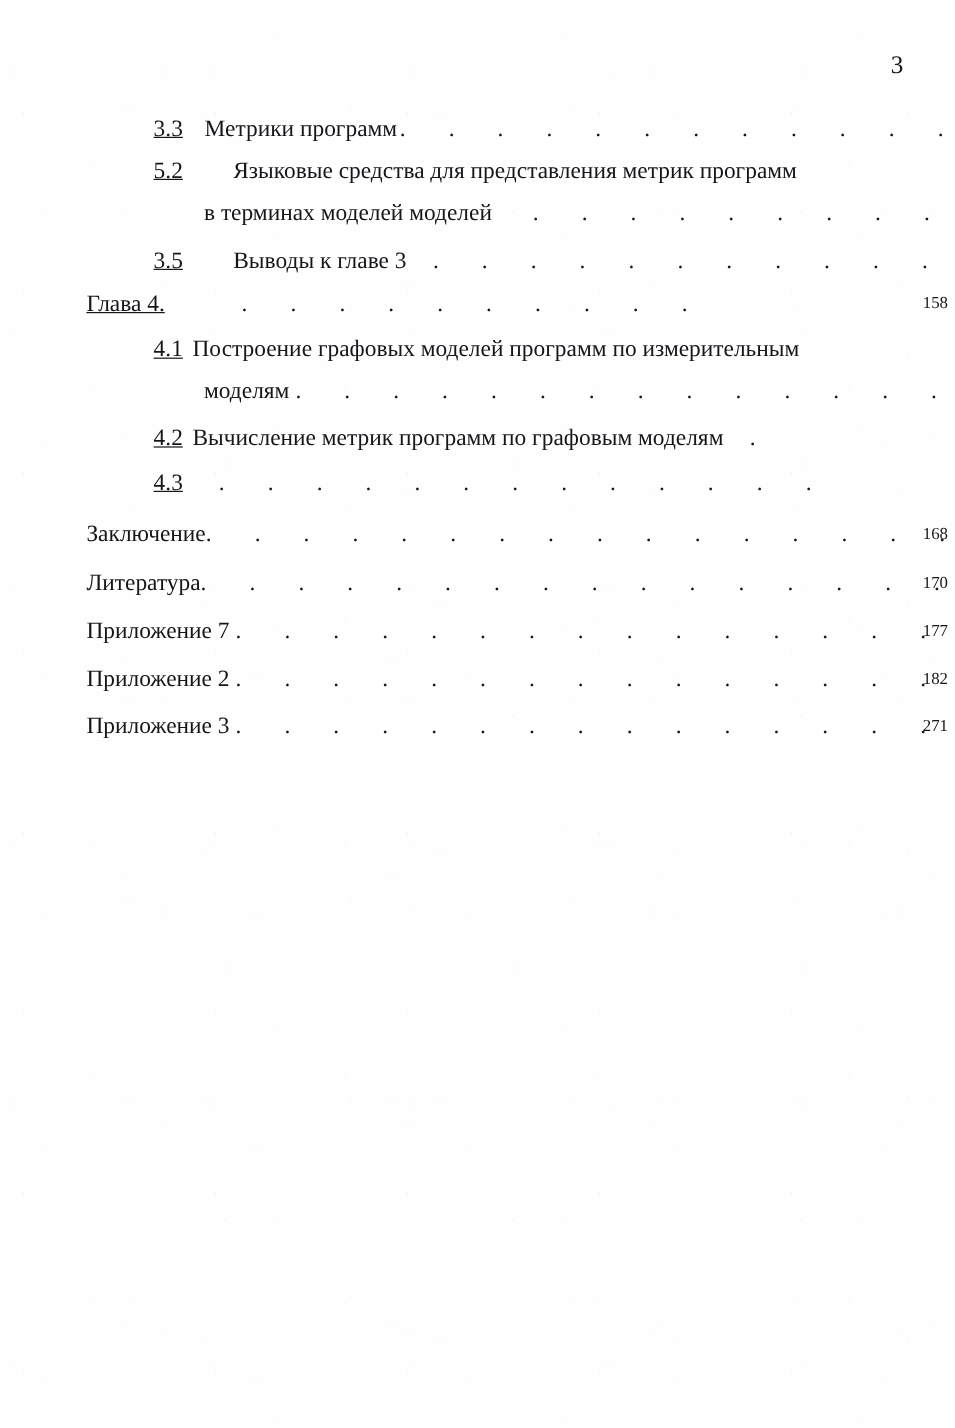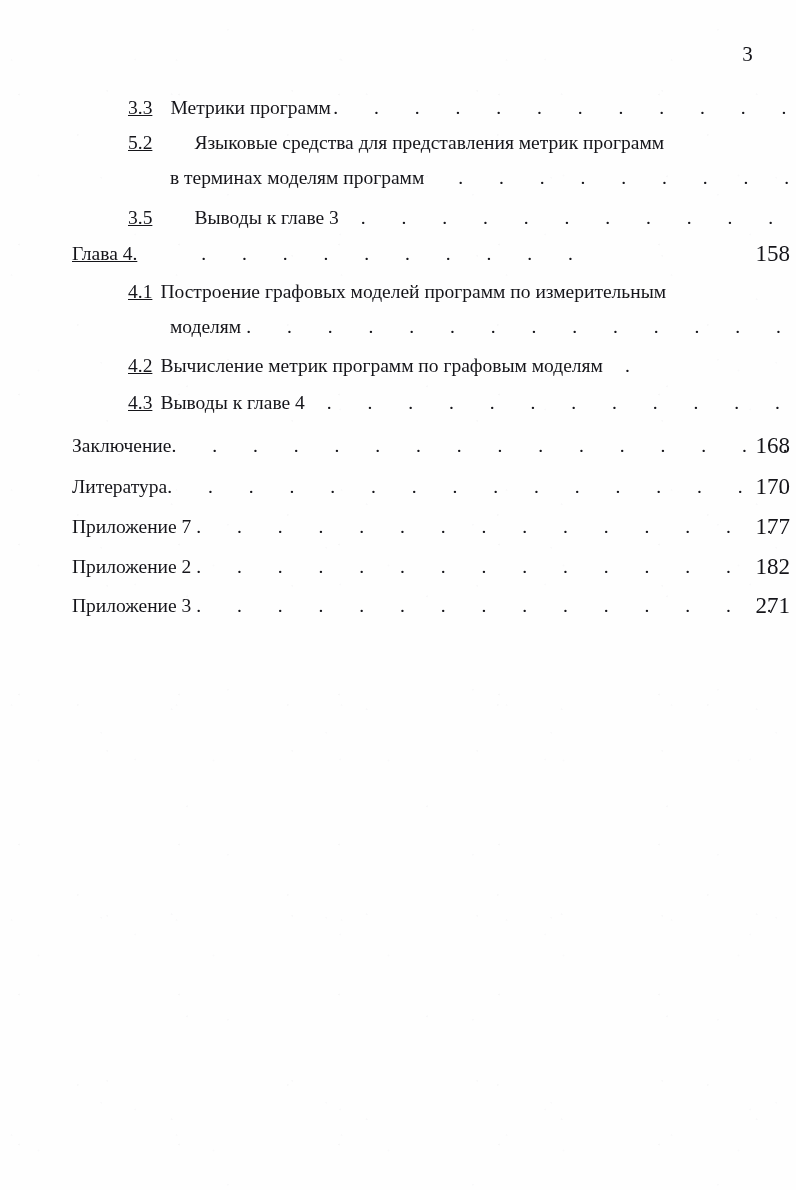--- a/index.html
+++ b/index.html
@@ -97,21 +97,21 @@
     overflow: hidden;
     font-size: 19.5px;
     letter-spacing: 15.5px;
     color: #16161b;
   }
 
   .page-num {
     position: absolute;
     right: 0;
     text-align: right;
-    font-size: 23px;
+    font-size: 14px;
     line-height: 30px;
     width: 56px;
   }
 
   
   .toc-row .page-num { right: 78px; }
 </style>
 </head>
 <body>
 
@@ -129,21 +129,21 @@
         <span class="pre-dot-gap-sm"></span>
         <span class="leader">. . . . . . . . . . . . . . .</span>
         <span class="page-num">127</span>
       </div>
       <div class="toc-row lvl-section no-leader" style="top: 128px;">
         <span class="num-label">5.2</span>
         <span class="num-gap-wide"></span>
         <span class="title-text">Языковые средства для представления метрик программ</span>
       </div>
       <div class="toc-row lvl-cont" style="top: 163px;">
-        <span class="title-text">в терминах моделям программ</span>
+        <span class="title-text">в терминах моделей моделей</span>
         <span class="pre-dot-gap-lg"></span>
         <span class="leader">. . . . . . . . .</span>
       </div>
       <div class="toc-row lvl-section" style="top: 203px;">
         <span class="num-label">3.5</span>
         <span class="num-gap-wide"></span>
         <span class="title-text">Выводы к главе 3</span>
         <span class="pre-dot-gap-md"></span>
         <span class="leader">. . . . . . . . . . . . .</span>
         <span class="page-num">157</span>
@@ -169,21 +169,20 @@
         <span class="num-label">4.2</span>
         <span class="num-gap-small"></span>
         <span class="title-text">Вычисление метрик программ по графовым моделям</span>
         <span class="pre-dot-gap-md"></span>
         <span class="leader">.</span>
         <span class="page-num">162</span>
       </div>
       <div class="toc-row lvl-section" style="top: 388px;">
         <span class="num-label">4.3</span>
         <span class="num-gap-small"></span>
-        <span class="title-text">Выводы к главе 4</span>
         <span class="pre-dot-gap-md"></span>
         <span class="leader">. . . . . . . . . . . . .</span>
         <span class="page-num">167</span>
       </div>
       <div class="toc-row lvl-chapter" style="top: 431px;">
         <span class="title-text">Заключение</span>
         <span class="pre-dot-gap-sm"></span>
         <span class="leader">. . . . . . . . . . . . . . . . . .</span>
         <span class="page-num">168</span>
       </div>

